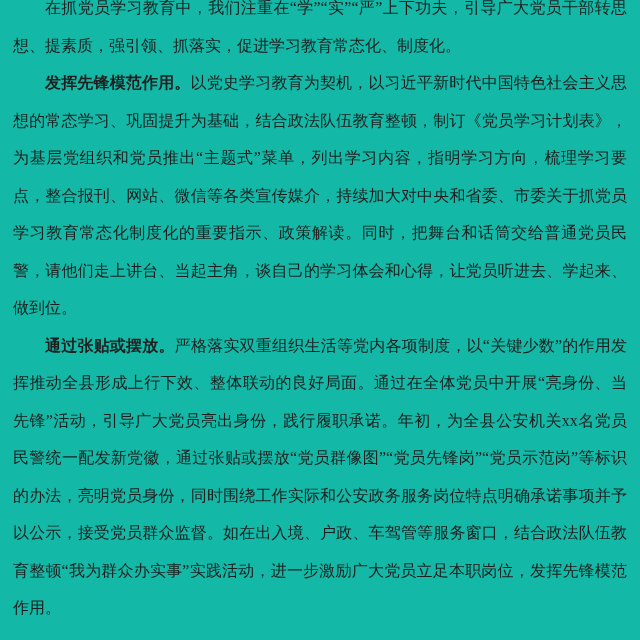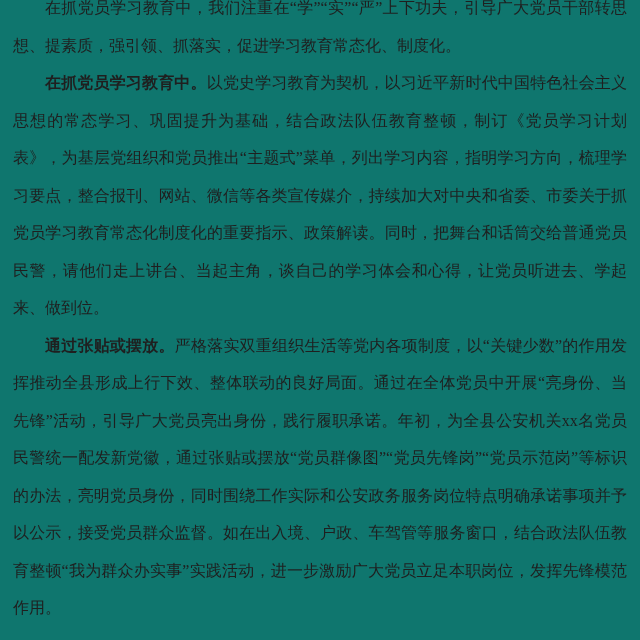--- a/index.html
+++ b/index.html
@@ -9,21 +9,21 @@
   body {
     width: 640px;
     height: 640px;
     overflow: hidden;
     background: #ffffff;
   }
   .page {
     width: 640px;
     height: 640px;
     overflow: hidden;
-    background: #0f766e;
+    background: #14b8a6;
     position: relative;
   }
   .doc {
     margin: -11px 13px 0 13px;
     font-family: "Liberation Serif", "DejaVu Serif", serif;
     font-size: 16px;
     line-height: 37.5px;
     color: #1f1f1f;
     text-align: justify;
   }
@@ -38,18 +38,18 @@
   }
 </style>
 </head>
 <body>
 
 <div class="page">
   <div class="doc">
 
     <p class="para"><span class="lead"></span><span>在抓党员学习教育中，我们注重在“学”“实”“严”上下功夫，引导广大党员干部转思想、提素质，强引领、抓落实，促进学习教育常态化、制度化。</span></p>
 
-    <p class="para"><span class="lead">在抓党员学习教育中。</span><span>以党史学习教育为契机，以习近平新时代中国特色社会主义思想的常态学习、巩固提升为基础，结合政法队伍教育整顿，制订《党员学习计划表》，为基层党组织和党员推出“主题式”菜单，列出学习内容，指明学习方向，梳理学习要点，整合报刊、网站、微信等各类宣传媒介，持续加大对中央和省委、市委关于抓党员学习教育常态化制度化的重要指示、政策解读。同时，把舞台和话筒交给普通党员民警，请他们走上讲台、当起主角，谈自己的学习体会和心得，让党员听进去、学起来、做到位。</span></p>
+    <p class="para"><span class="lead">发挥先锋模范作用。</span><span>以党史学习教育为契机，以习近平新时代中国特色社会主义思想的常态学习、巩固提升为基础，结合政法队伍教育整顿，制订《党员学习计划表》，为基层党组织和党员推出“主题式”菜单，列出学习内容，指明学习方向，梳理学习要点，整合报刊、网站、微信等各类宣传媒介，持续加大对中央和省委、市委关于抓党员学习教育常态化制度化的重要指示、政策解读。同时，把舞台和话筒交给普通党员民警，请他们走上讲台、当起主角，谈自己的学习体会和心得，让党员听进去、学起来、做到位。</span></p>
 
     <p class="para"><span class="lead">通过张贴或摆放。</span><span>严格落实双重组织生活等党内各项制度，以“关键少数”的作用发挥推动全县形成上行下效、整体联动的良好局面。通过在全体党员中开展“亮身份、当先锋”活动，引导广大党员亮出身份，践行履职承诺。年初，为全县公安机关xx名党员民警统一配发新党徽，通过张贴或摆放“党员群像图”“党员先锋岗”“党员示范岗”等标识的办法，亮明党员身份，同时围绕工作实际和公安政务服务岗位特点明确承诺事项并予以公示，接受党员群众监督。如在出入境、户政、车驾管等服务窗口，结合政法队伍教育整顿“我为群众办实事”实践活动，进一步激励广大党员立足本职岗位，发挥先锋模范作用。</span></p>
 
   </div>
 </div>
 
 </body></html>

